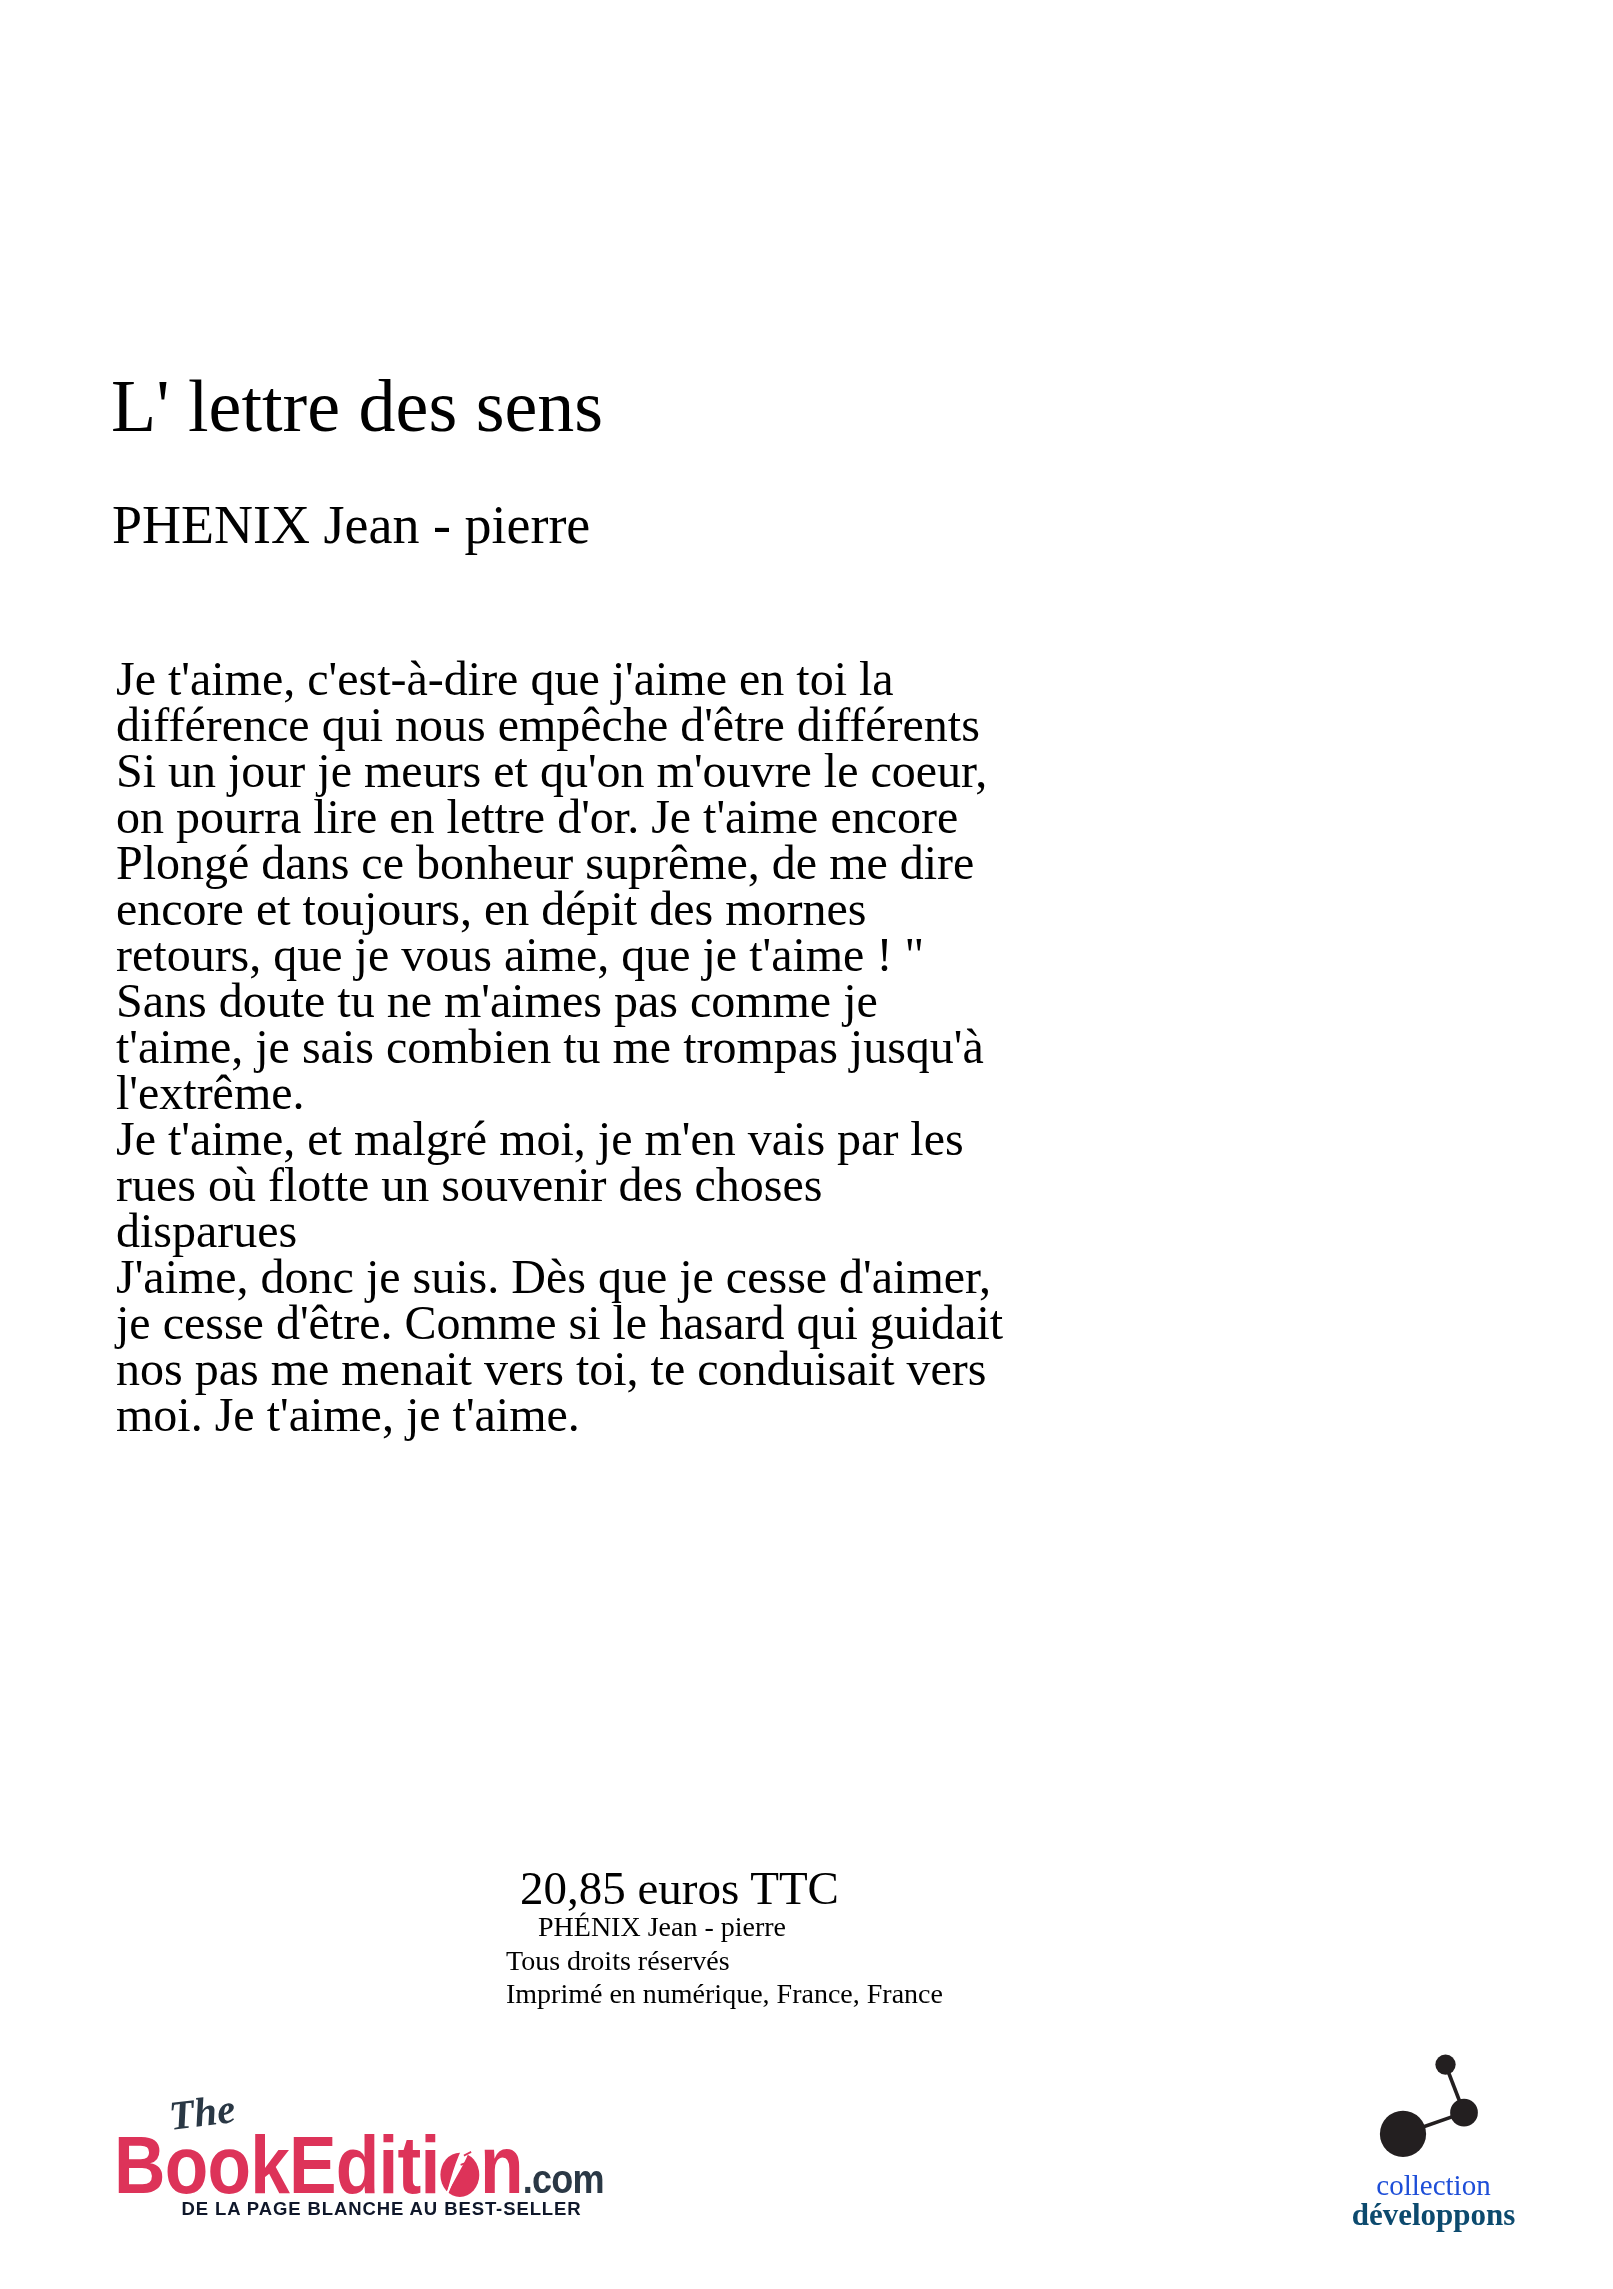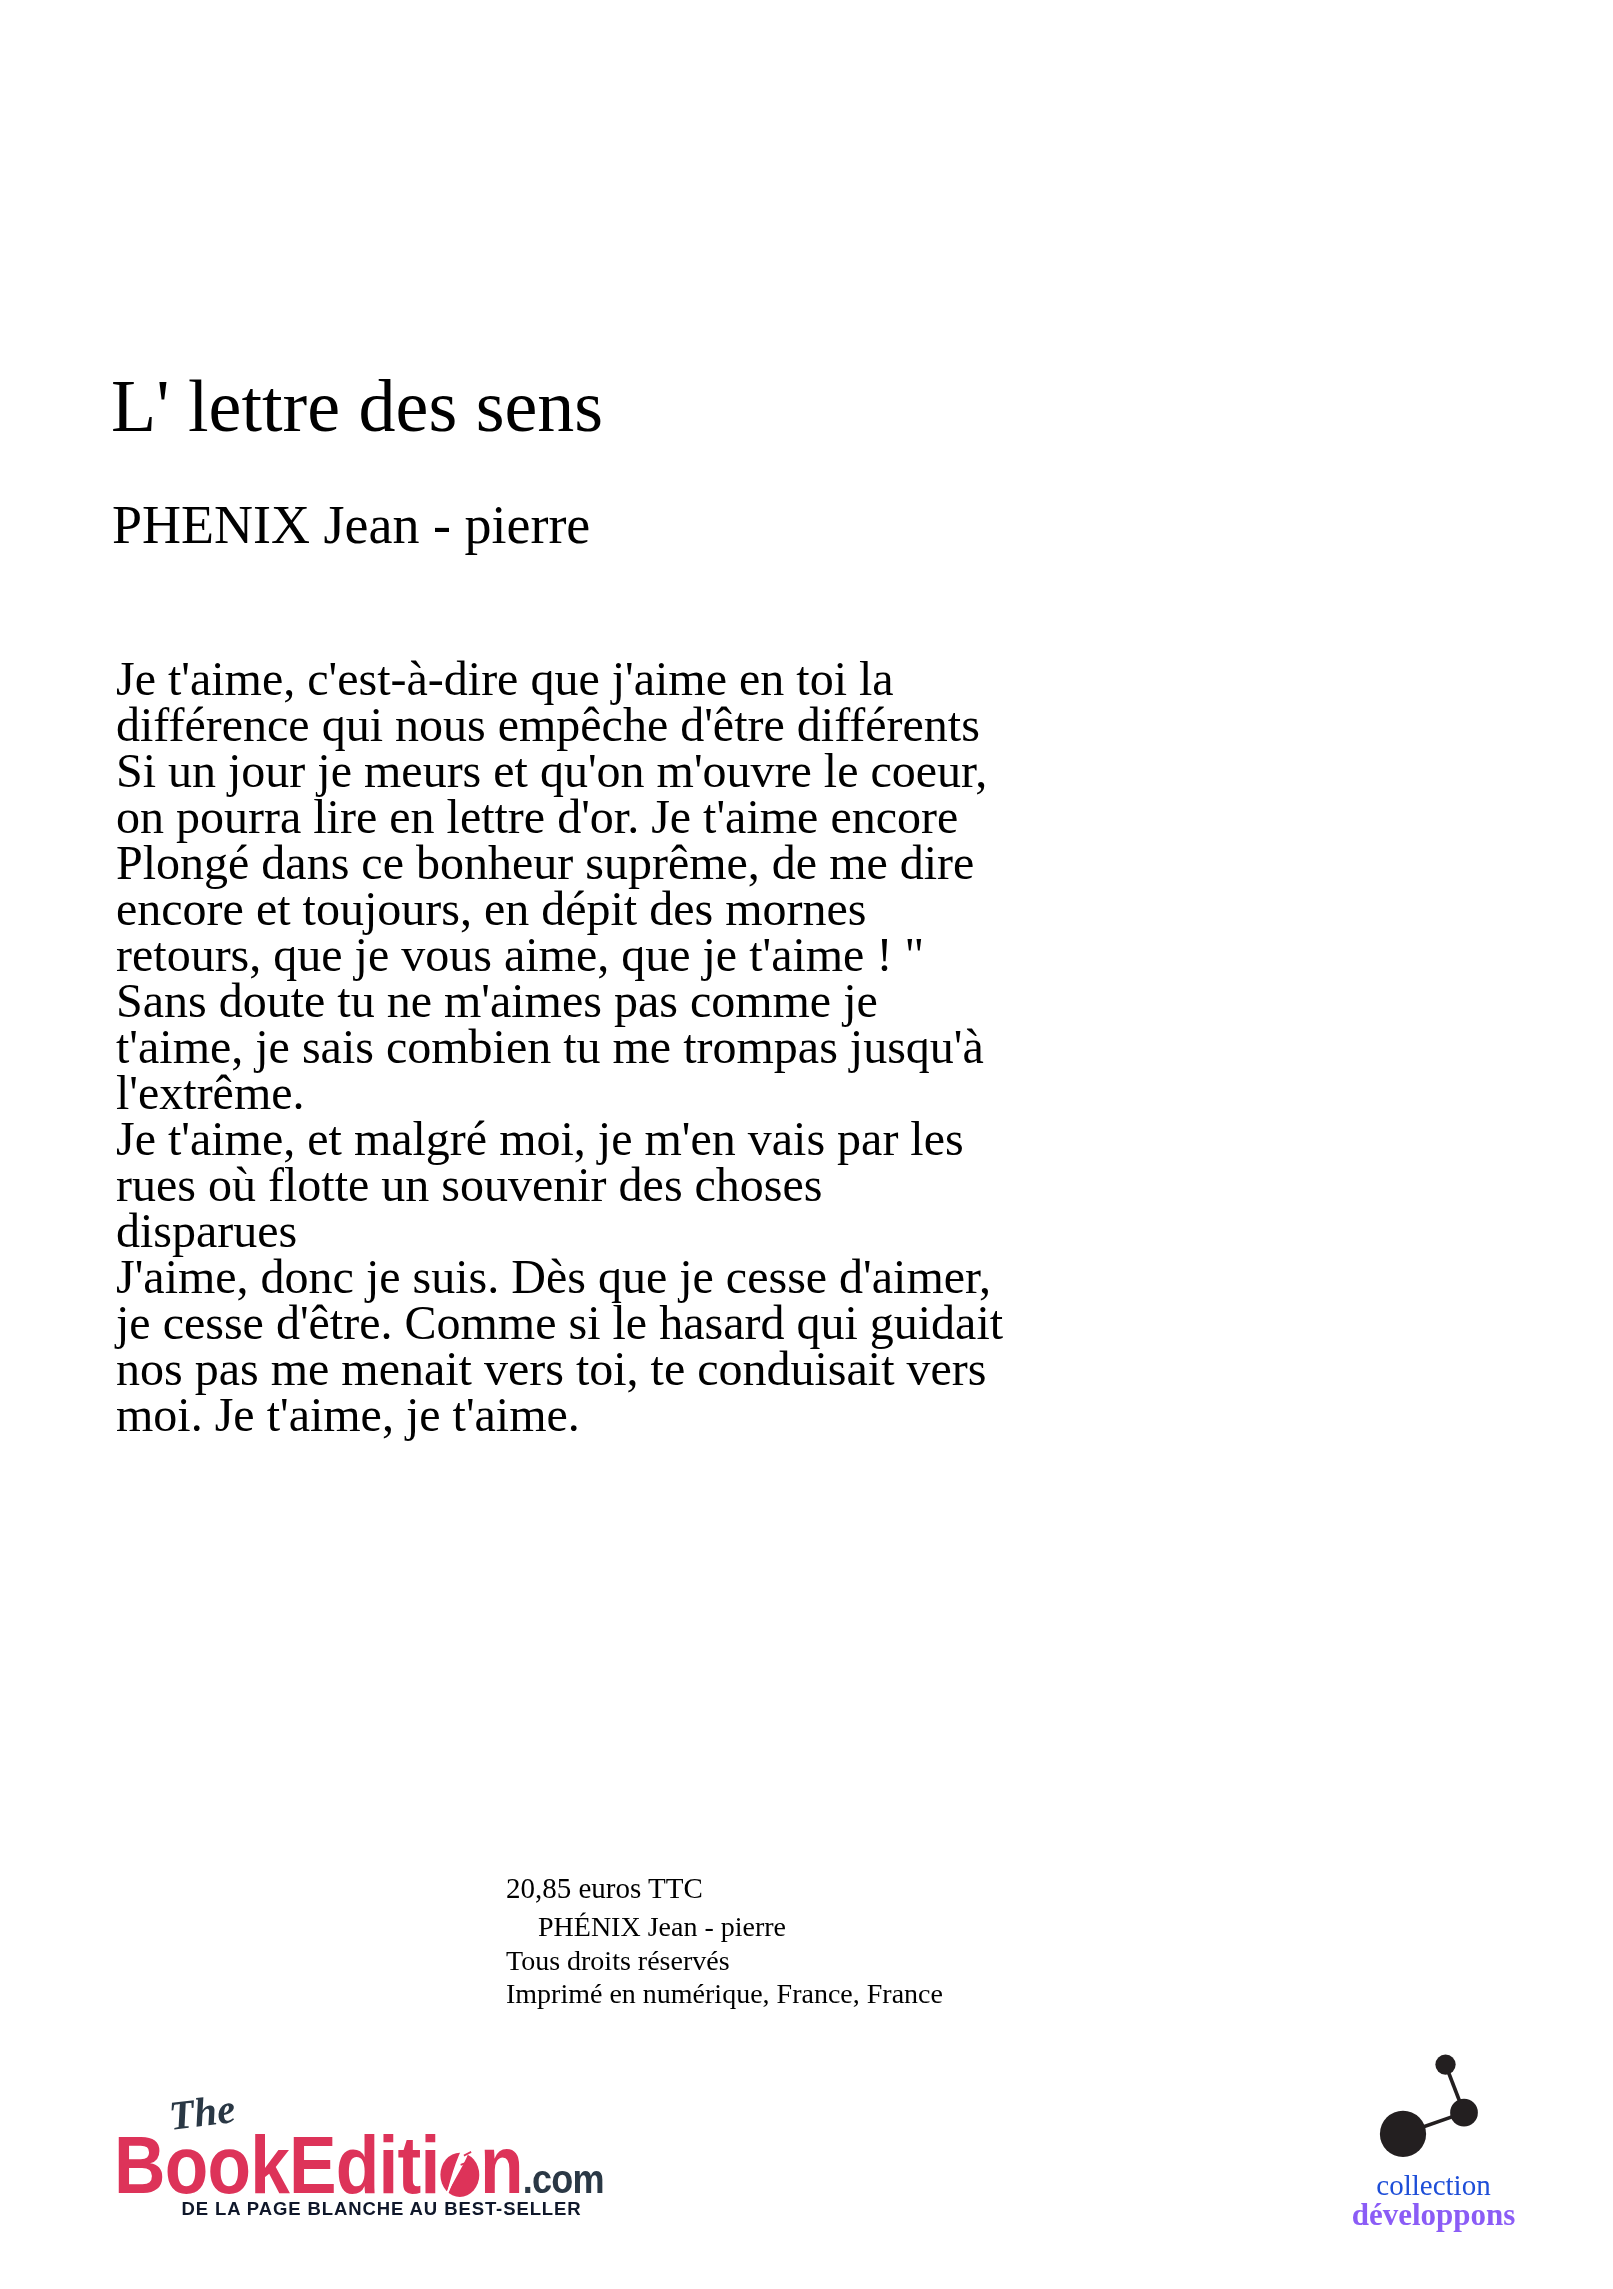--- a/index.html
+++ b/index.html
@@ -24,22 +24,22 @@
     white-space: nowrap;
   }
   .poem {
     left: 116px; top: 656px;
     font-size: 48px; line-height: 46px;
     white-space: pre-line;
     width: 1338px;
   }
 
   .price {
-    left: 506px; top: 1869px;
-    font-size: 29px; line-height: 39px;
+    left: 520px; top: 1869px;
+    font-size: 47px; line-height: 39px;
     white-space: nowrap;
   }
   .colophon-line {
     left: 506px;
     font-size: 28px; line-height: 33px;
     white-space: nowrap;
   }
   .colophon-1 { top: 1910px; margin-left: 32px; }
   .colophon-2 { top: 1944px; }
   .colophon-3 { top: 1977px; }
@@ -97,21 +97,21 @@
     position: absolute; left: 0; top: 136px; width: 209px;
     text-align: center;
     font-size: 29px; line-height: 29px;
     color: #1d4ed8;
   }
   .collection-name {
     position: absolute; left: 0; top: 164px; width: 209px;
     text-align: center;
     font-size: 31px; line-height: 31px;
     font-weight: bold;
-    color: #8b5cf6;
+    color: #0c4a6e;
   }
 </style>
 </head>
 <body>
 
 <div class="abs page-title">L' lettre des sens</div>
 
 <div class="abs author">PHENIX Jean - pierre</div>
 
 <div class="abs poem">Je t'aime, c'est-à-dire que j'aime en toi la

